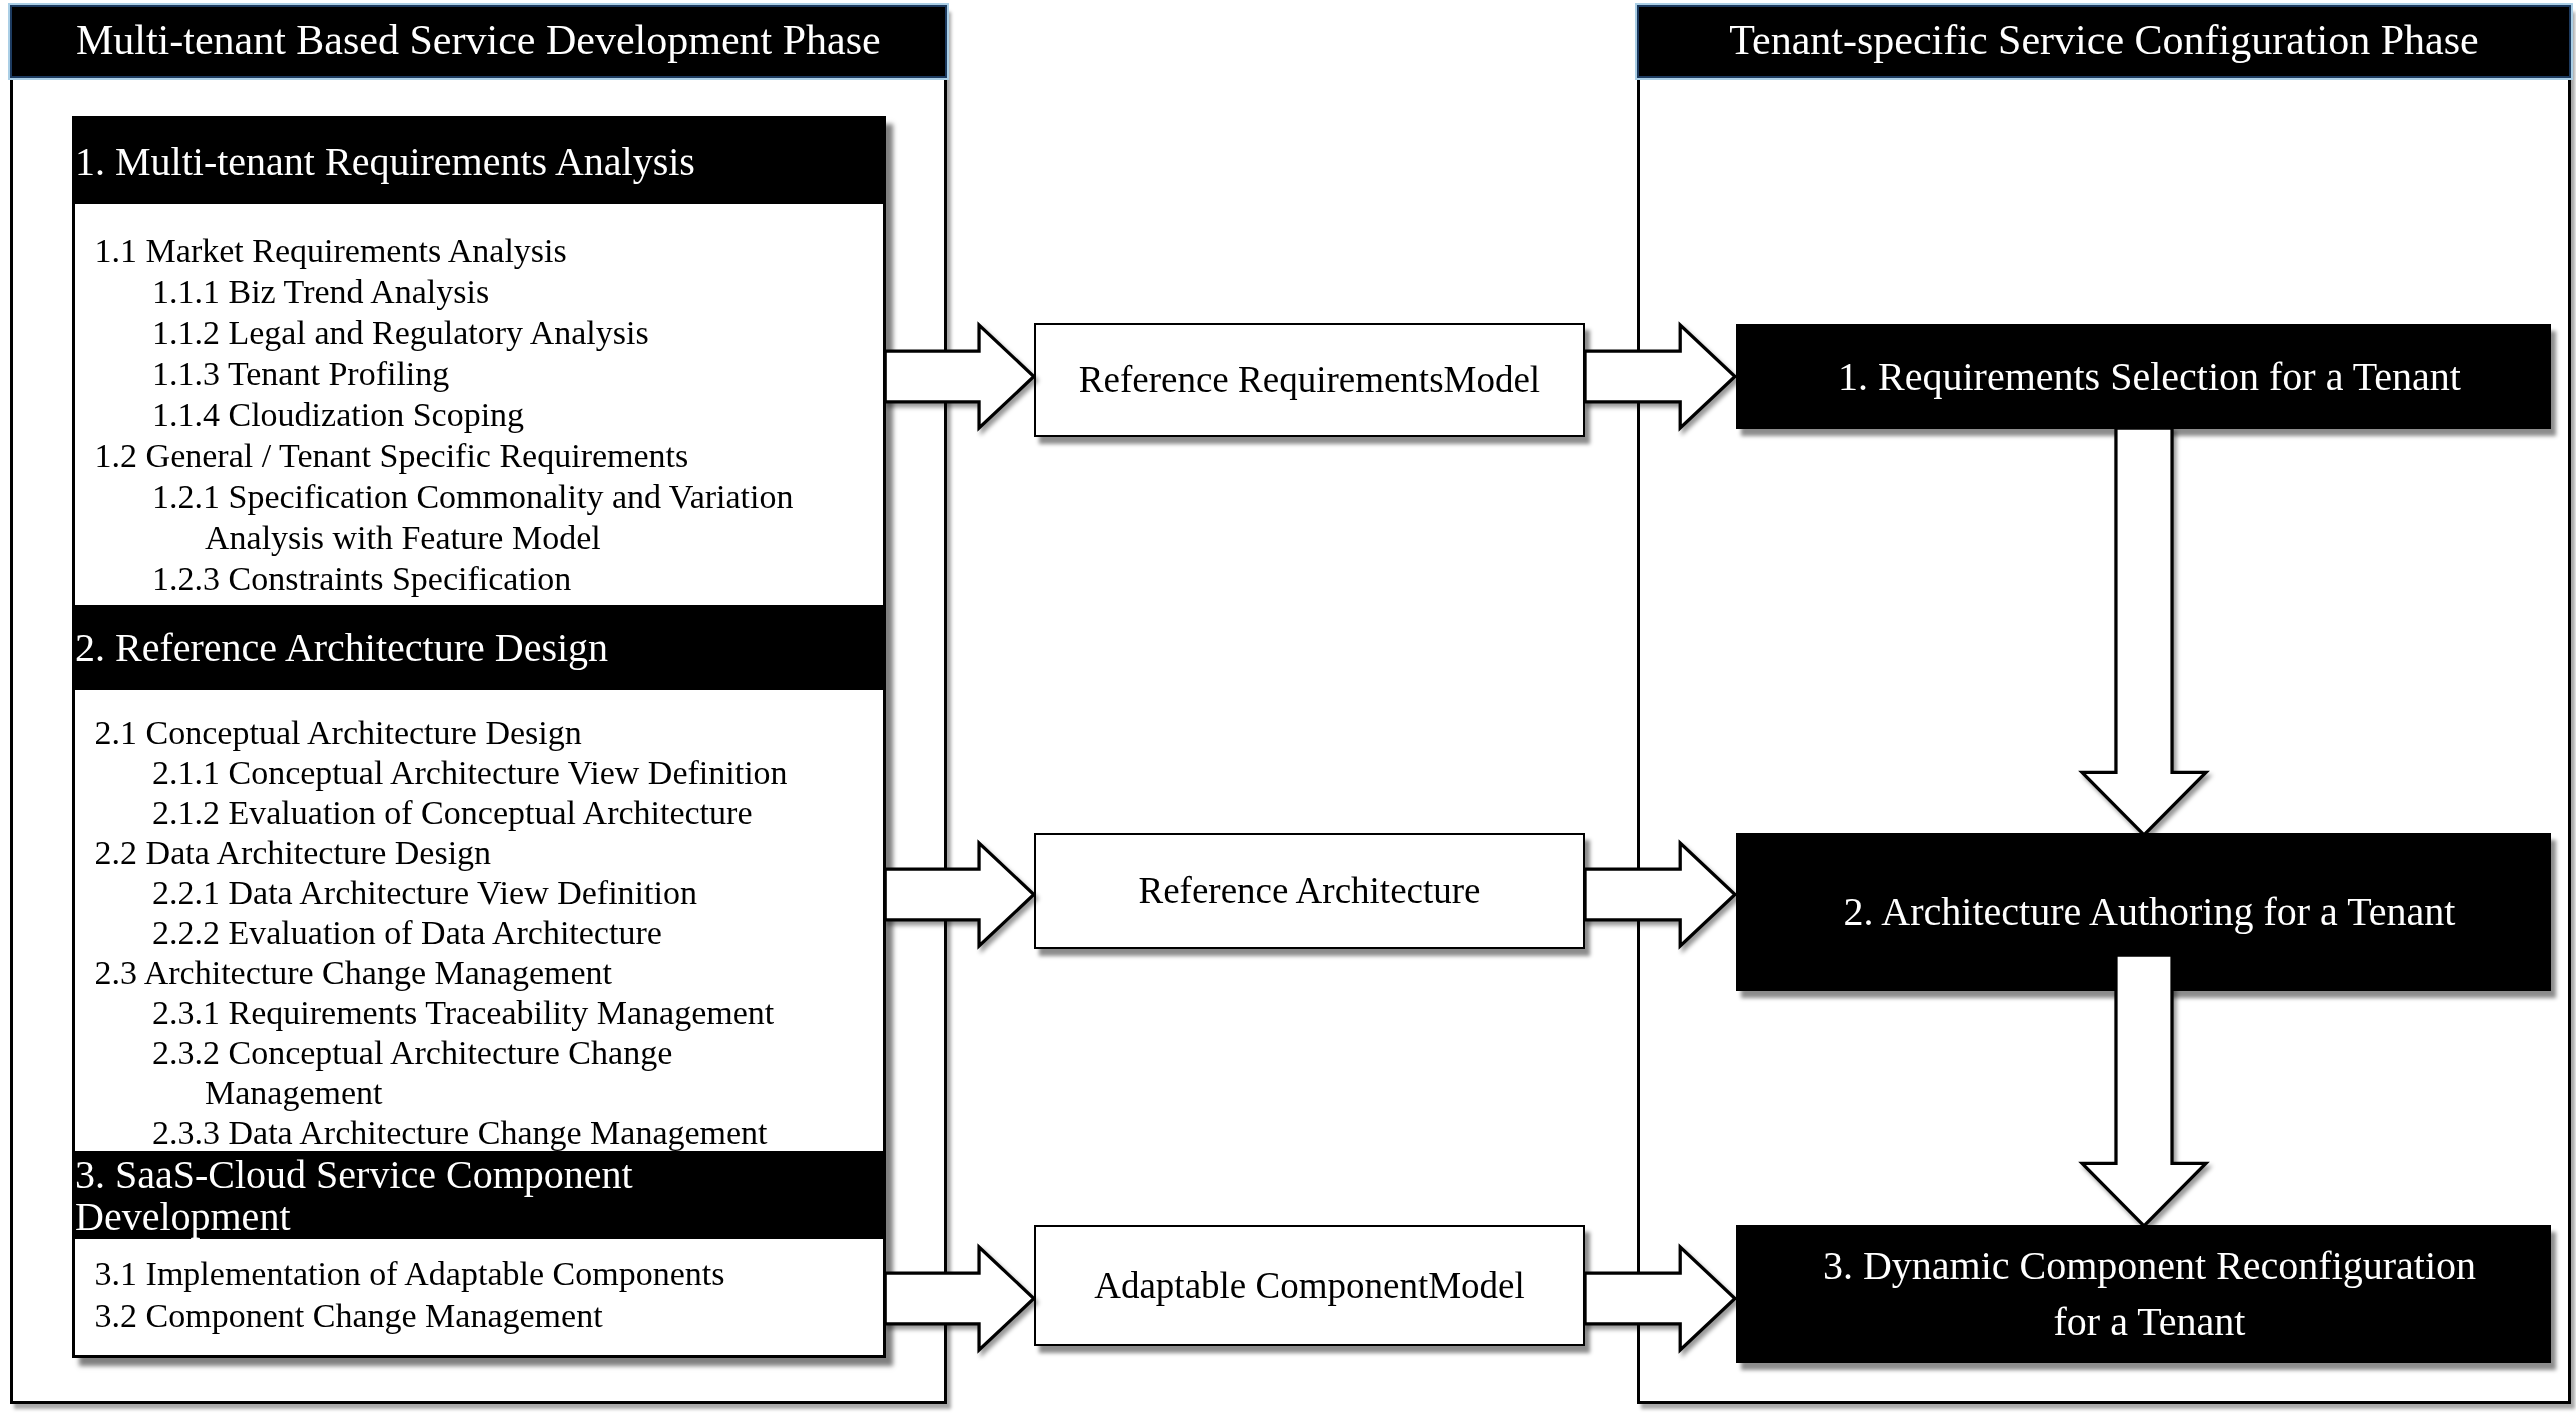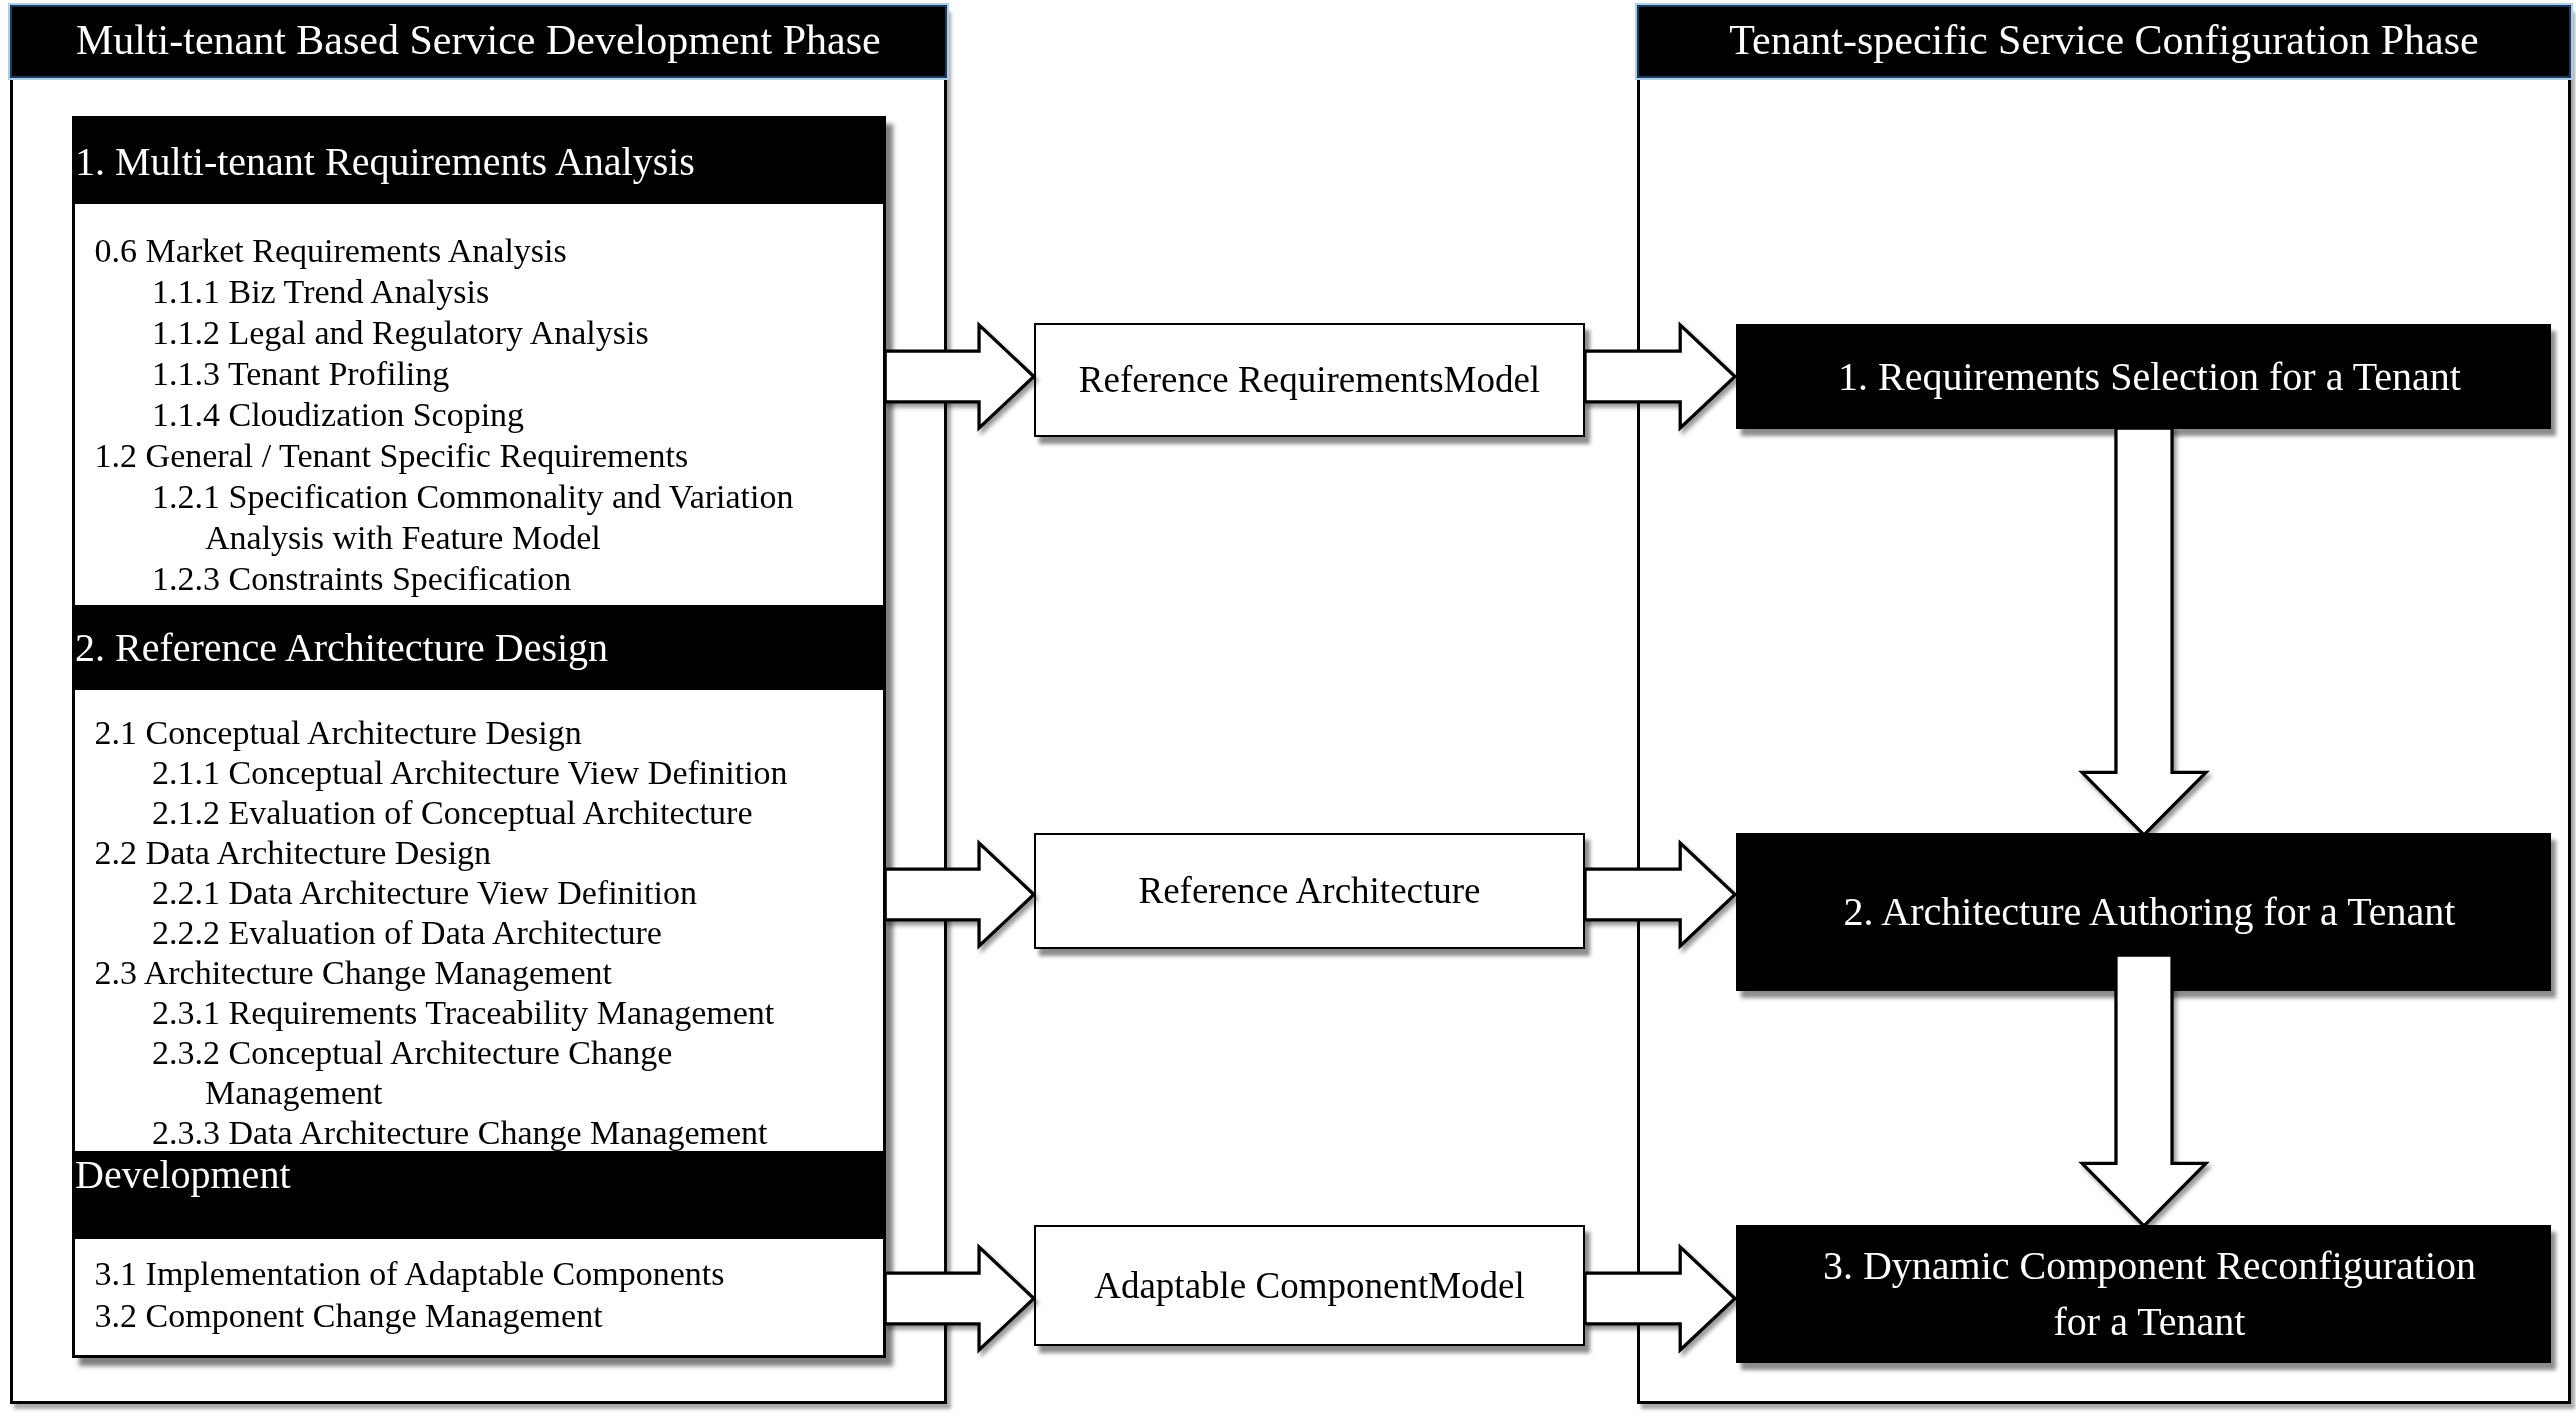--- a/index.html
+++ b/index.html
@@ -117,21 +117,21 @@
 
 <div id="stage">
 
   <div class="phase-body" id="left-body"></div>
   <div class="phase-title" id="left-title">Multi-tenant Based Service Development Phase</div>
 
   <div id="activity-box">
 
     <div class="sec-header" id="sec1-header">1. Multi-tenant Requirements Analysis</div>
     <div class="sec-list" id="sec1-list">
-      <div class="li lvl0">0.6 Market Requirements Analysis</div>
+      <div class="li lvl0">1.1 Market Requirements Analysis</div>
       <div class="li lvl1">1.1.1 Biz Trend Analysis</div>
       <div class="li lvl1">1.1.2 Legal and Regulatory Analysis</div>
       <div class="li lvl1">1.1.3 Tenant Profiling</div>
       <div class="li lvl1">1.1.4 Cloudization Scoping</div>
       <div class="li lvl0">1.2 General / Tenant Specific Requirements</div>
       <div class="li lvl1">1.2.1 Specification Commonality and Variation</div>
       <div class="li lvl2">Analysis with Feature Model</div>
       <div class="li lvl1">1.2.3 Constraints Specification</div>
     </div>
 
@@ -144,20 +144,21 @@
       <div class="li lvl1">2.2.1 Data Architecture View Definition</div>
       <div class="li lvl1">2.2.2 Evaluation of Data Architecture</div>
       <div class="li lvl0">2.3 Architecture Change Management</div>
       <div class="li lvl1">2.3.1 Requirements Traceability Management</div>
       <div class="li lvl1">2.3.2 Conceptual Architecture Change</div>
       <div class="li lvl2">Management</div>
       <div class="li lvl1">2.3.3 Data Architecture Change Management</div>
     </div>
 
     <div class="sec-header" id="sec3-header">
+      <div>3. SaaS-Cloud Service Component</div>
       <div>Development</div>
     </div>
     <div class="sec-list" id="sec3-list">
       <div class="li lvl0">3.1 Implementation of Adaptable Components</div>
       <div class="li lvl0">3.2 Component Change Management</div>
     </div>
   </div>
 
   <div class="artifact" id="artifact-1">
     <div>Reference Requirements</div>

